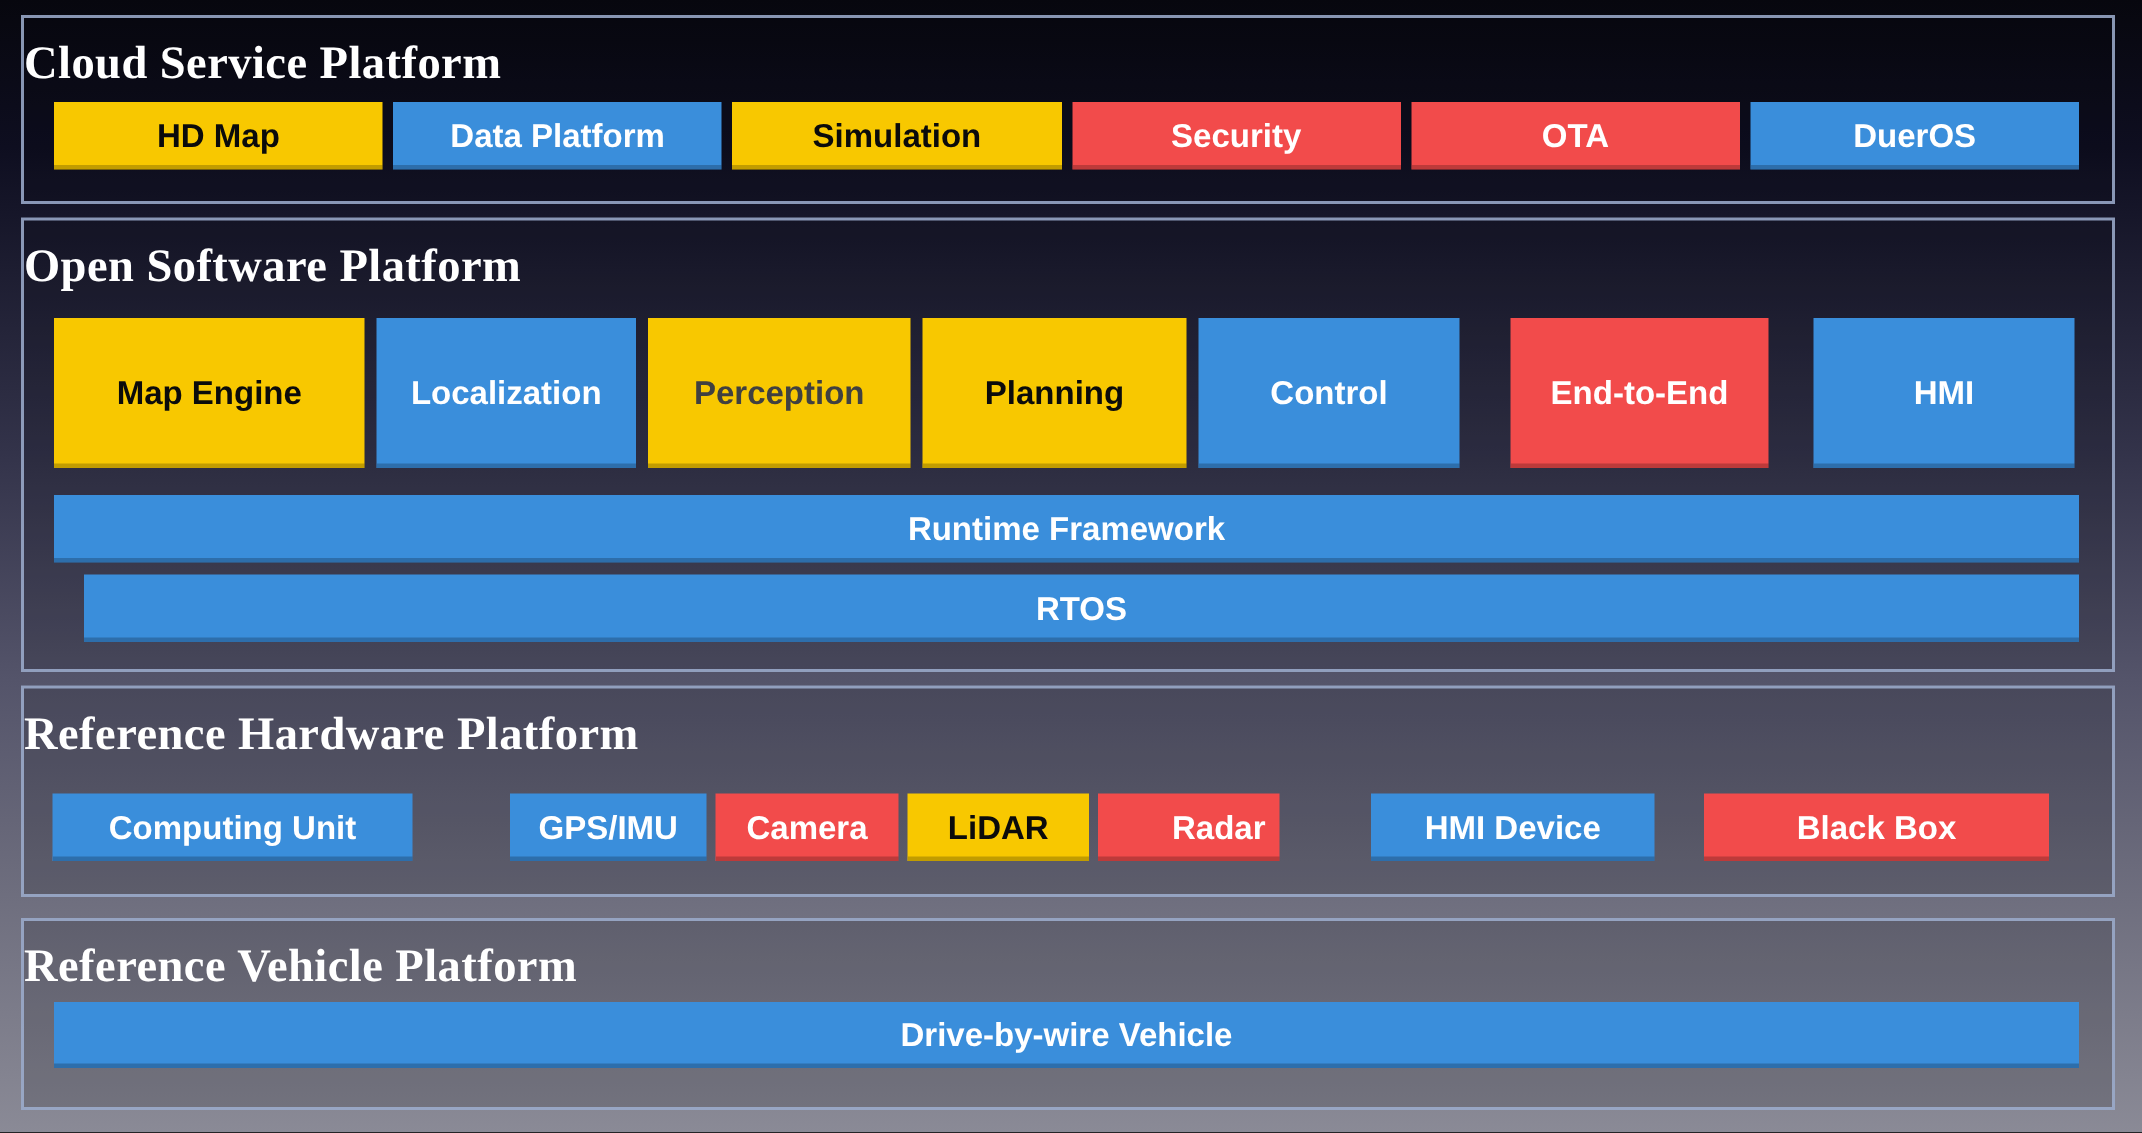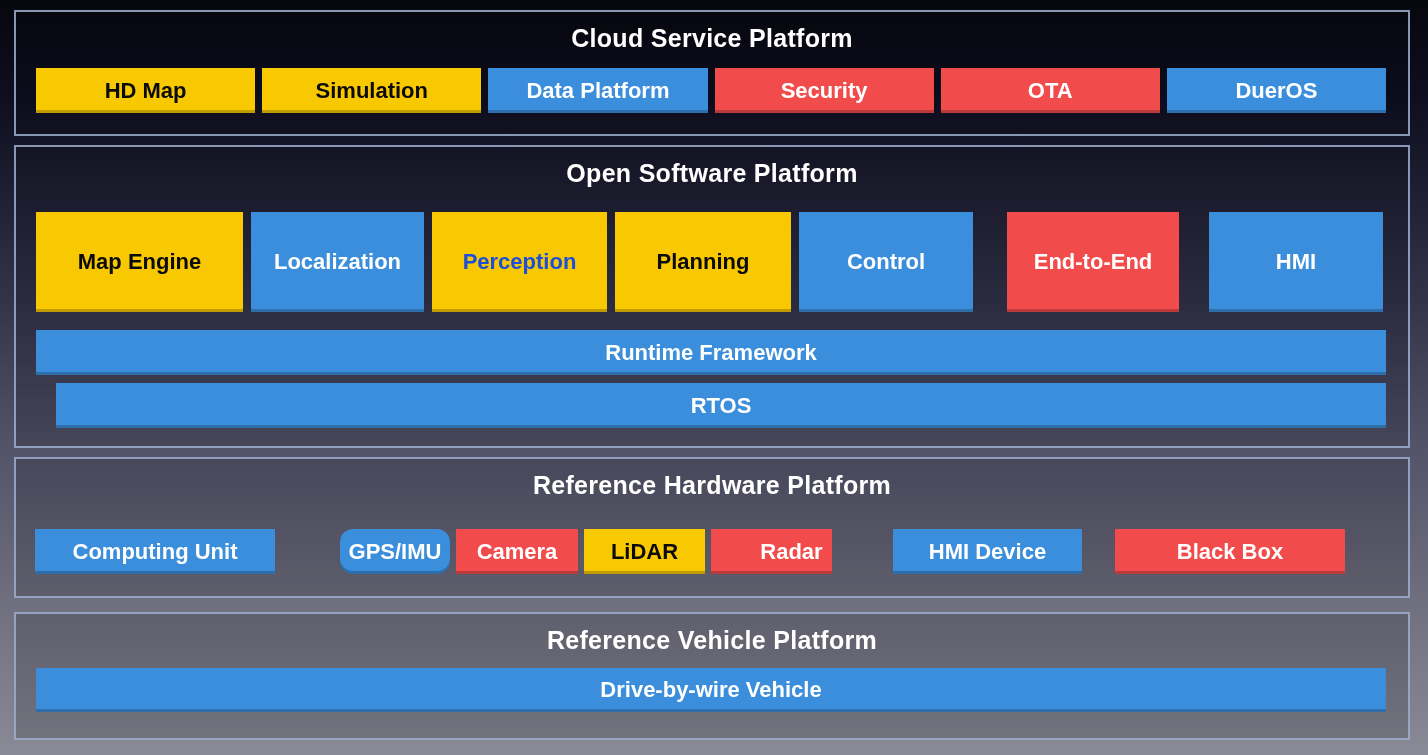--- a/index.html
+++ b/index.html
@@ -21,23 +21,24 @@
     box-sizing:border-box;
     border:2px solid rgba(159,175,208,0.85);
     background:rgba(4,4,14,0.16);
   }
   .s-cloud{top:10px;height:126px;}
   .s-software{top:145px;height:303px;}
   .s-hardware{top:457px;height:141px;}
   .s-vehicle{top:612px;height:128px;}
   .section-title{
     margin-top:12px;
-    text-align:center;
-    font-size:25px;font-weight:bold;color:#ffffff;
+    text-align:left;
+    font-size:31px;font-weight:bold;color:#ffffff;
     letter-spacing:.3px;
+    font-family:Liberation Serif, serif;
   }
   .block{
     display:flex;align-items:center;justify-content:center;
     font-size:22px;font-weight:bold;
     box-sizing:border-box;
     box-shadow:inset 0 -3px 0 rgba(0,0,0,0.22);
     text-align:center;
   }
   
   .row-cloud{
@@ -61,52 +62,52 @@
     position:absolute;left:20px;right:22px;height:45px;
   }
   .bar-runtime{top:183px;}
   .bar-rtos{top:236px;margin-left:20px;}
   
   .row-hardware{
     position:absolute;left:19px;top:70px;height:45px;
     display:flex;gap:6px;
   }
   .w-computing{width:240px;}
-  .w-gps{width:110px;margin-left:59px;border-radius:13px;}
+  .w-gps{width:131px;margin-left:59px;}
   .w-camera{width:122px;}
   .w-lidar{width:121px;}
   .w-radar{width:121px;}
   .w-hmidevice{width:189px;margin-left:55px;}
   .w-blackbox{width:230px;margin-left:27px;}
   
   .bar-vehicle{top:54px;height:44px;}
 </style>
 </head>
 <body>
 
 <div id="stage">
 
   <div class="section s-cloud">
     <div class="section-title">Cloud Service Platform</div>
     <div class="row-cloud">
       <div class="block" style="background: rgb(248, 200, 0); color: rgb(11, 11, 11);">HD Map</div>
+      <div class="block" style="background: rgb(58, 142, 219); color: rgb(255, 255, 255);">Data Platform</div>
       <div class="block" style="background: rgb(248, 200, 0); color: rgb(11, 11, 11);">Simulation</div>
-      <div class="block" style="background: rgb(58, 142, 219); color: rgb(255, 255, 255);">Data Platform</div>
       <div class="block" style="background: rgb(242, 75, 75); color: rgb(255, 255, 255);">Security</div>
       <div class="block" style="background: rgb(242, 75, 75); color: rgb(255, 255, 255);">OTA</div>
       <div class="block" style="background: rgb(58, 142, 219); color: rgb(255, 255, 255);">DuerOS</div>
     </div>
   </div>
 
   <div class="section s-software">
     <div class="section-title">Open Software Platform</div>
     <div class="row-software">
       <div class="block w-mapengine" style="background: rgb(248, 200, 0); color: rgb(11, 11, 11);">Map Engine</div>
       <div class="block w-localization" style="background: rgb(58, 142, 219); color: rgb(255, 255, 255);">Localization</div>
-      <div class="block w-perception" style="background: rgb(248, 200, 0); color: #1d4ed8;">Perception</div>
+      <div class="block w-perception" style="background: rgb(248, 200, 0); color: #404040;">Perception</div>
       <div class="block w-planning" style="background: rgb(248, 200, 0); color: rgb(11, 11, 11);">Planning</div>
       <div class="block w-control" style="background: rgb(58, 142, 219); color: rgb(255, 255, 255);">Control</div>
       <div class="block w-endtoend" style="background: rgb(242, 75, 75); color: rgb(255, 255, 255);">End-to-End</div>
       <div class="block w-hmi" style="background: rgb(58, 142, 219); color: rgb(255, 255, 255);">HMI</div>
     </div>
     <div class="block bar bar-runtime" style="background: rgb(58, 142, 219); color: rgb(255, 255, 255);">Runtime Framework</div>
     <div class="block bar bar-rtos" style="background: rgb(58, 142, 219); color: rgb(255, 255, 255);">RTOS</div>
   </div>
 
   <div class="section s-hardware">

